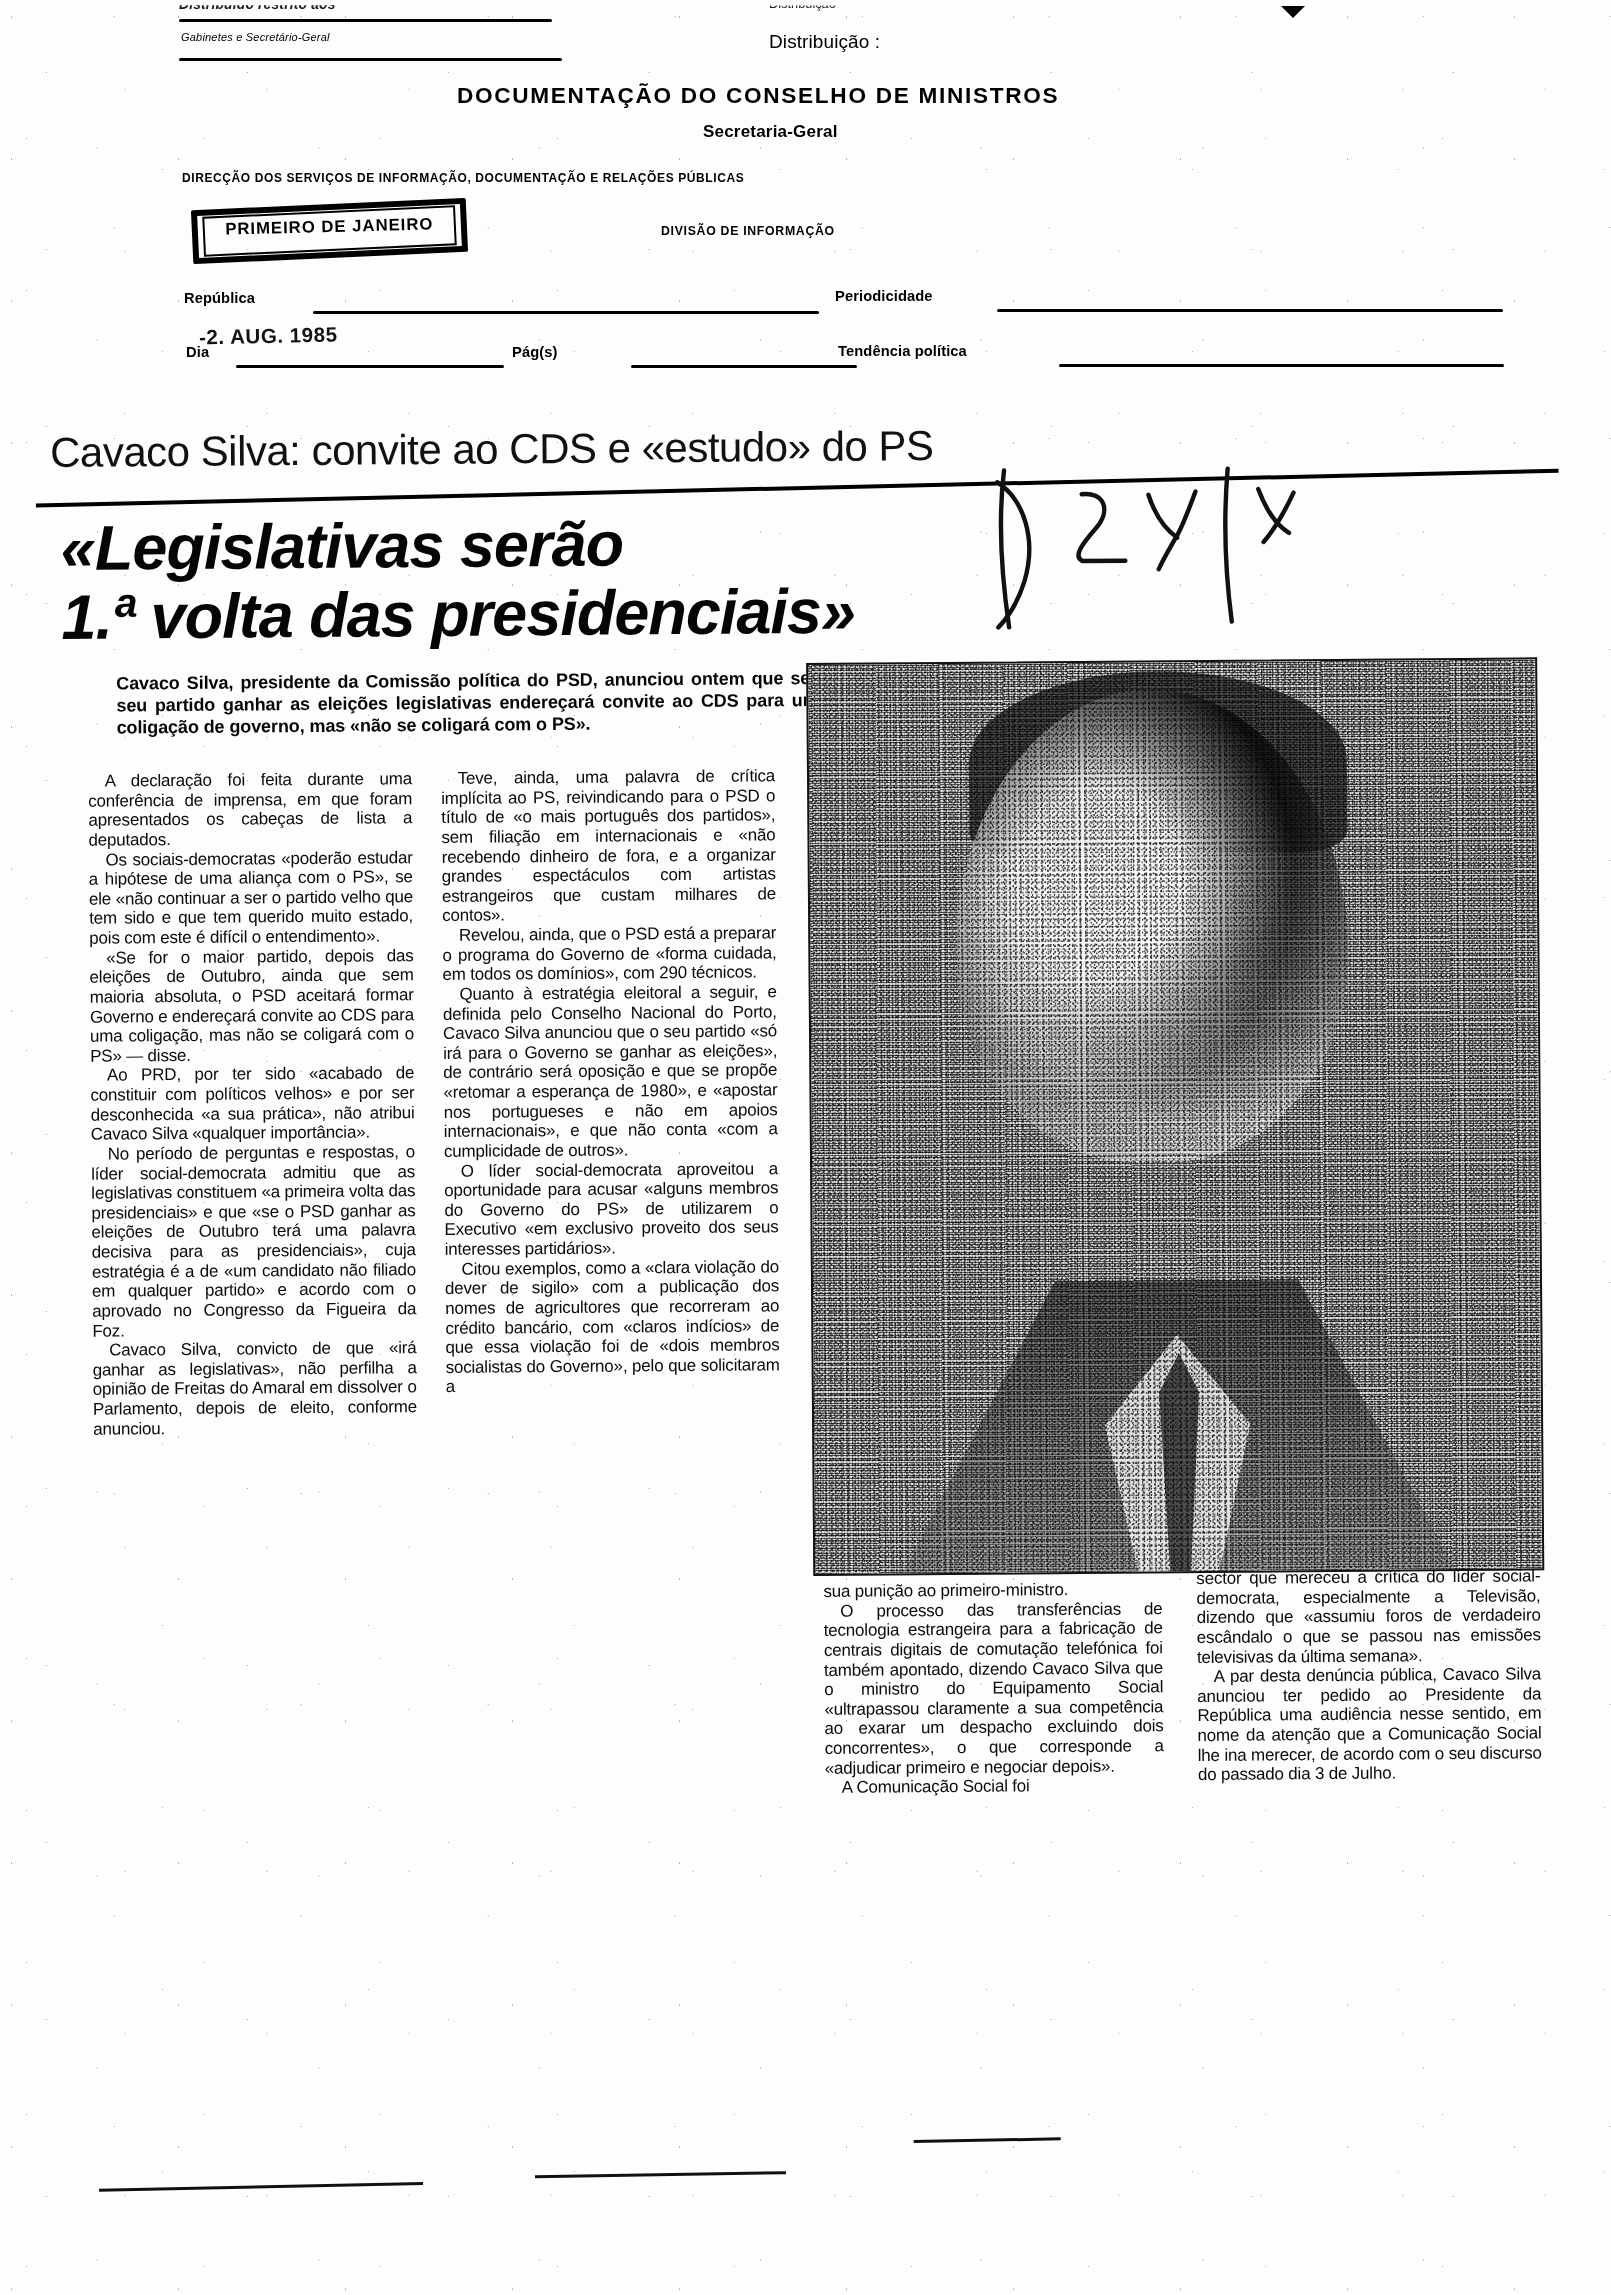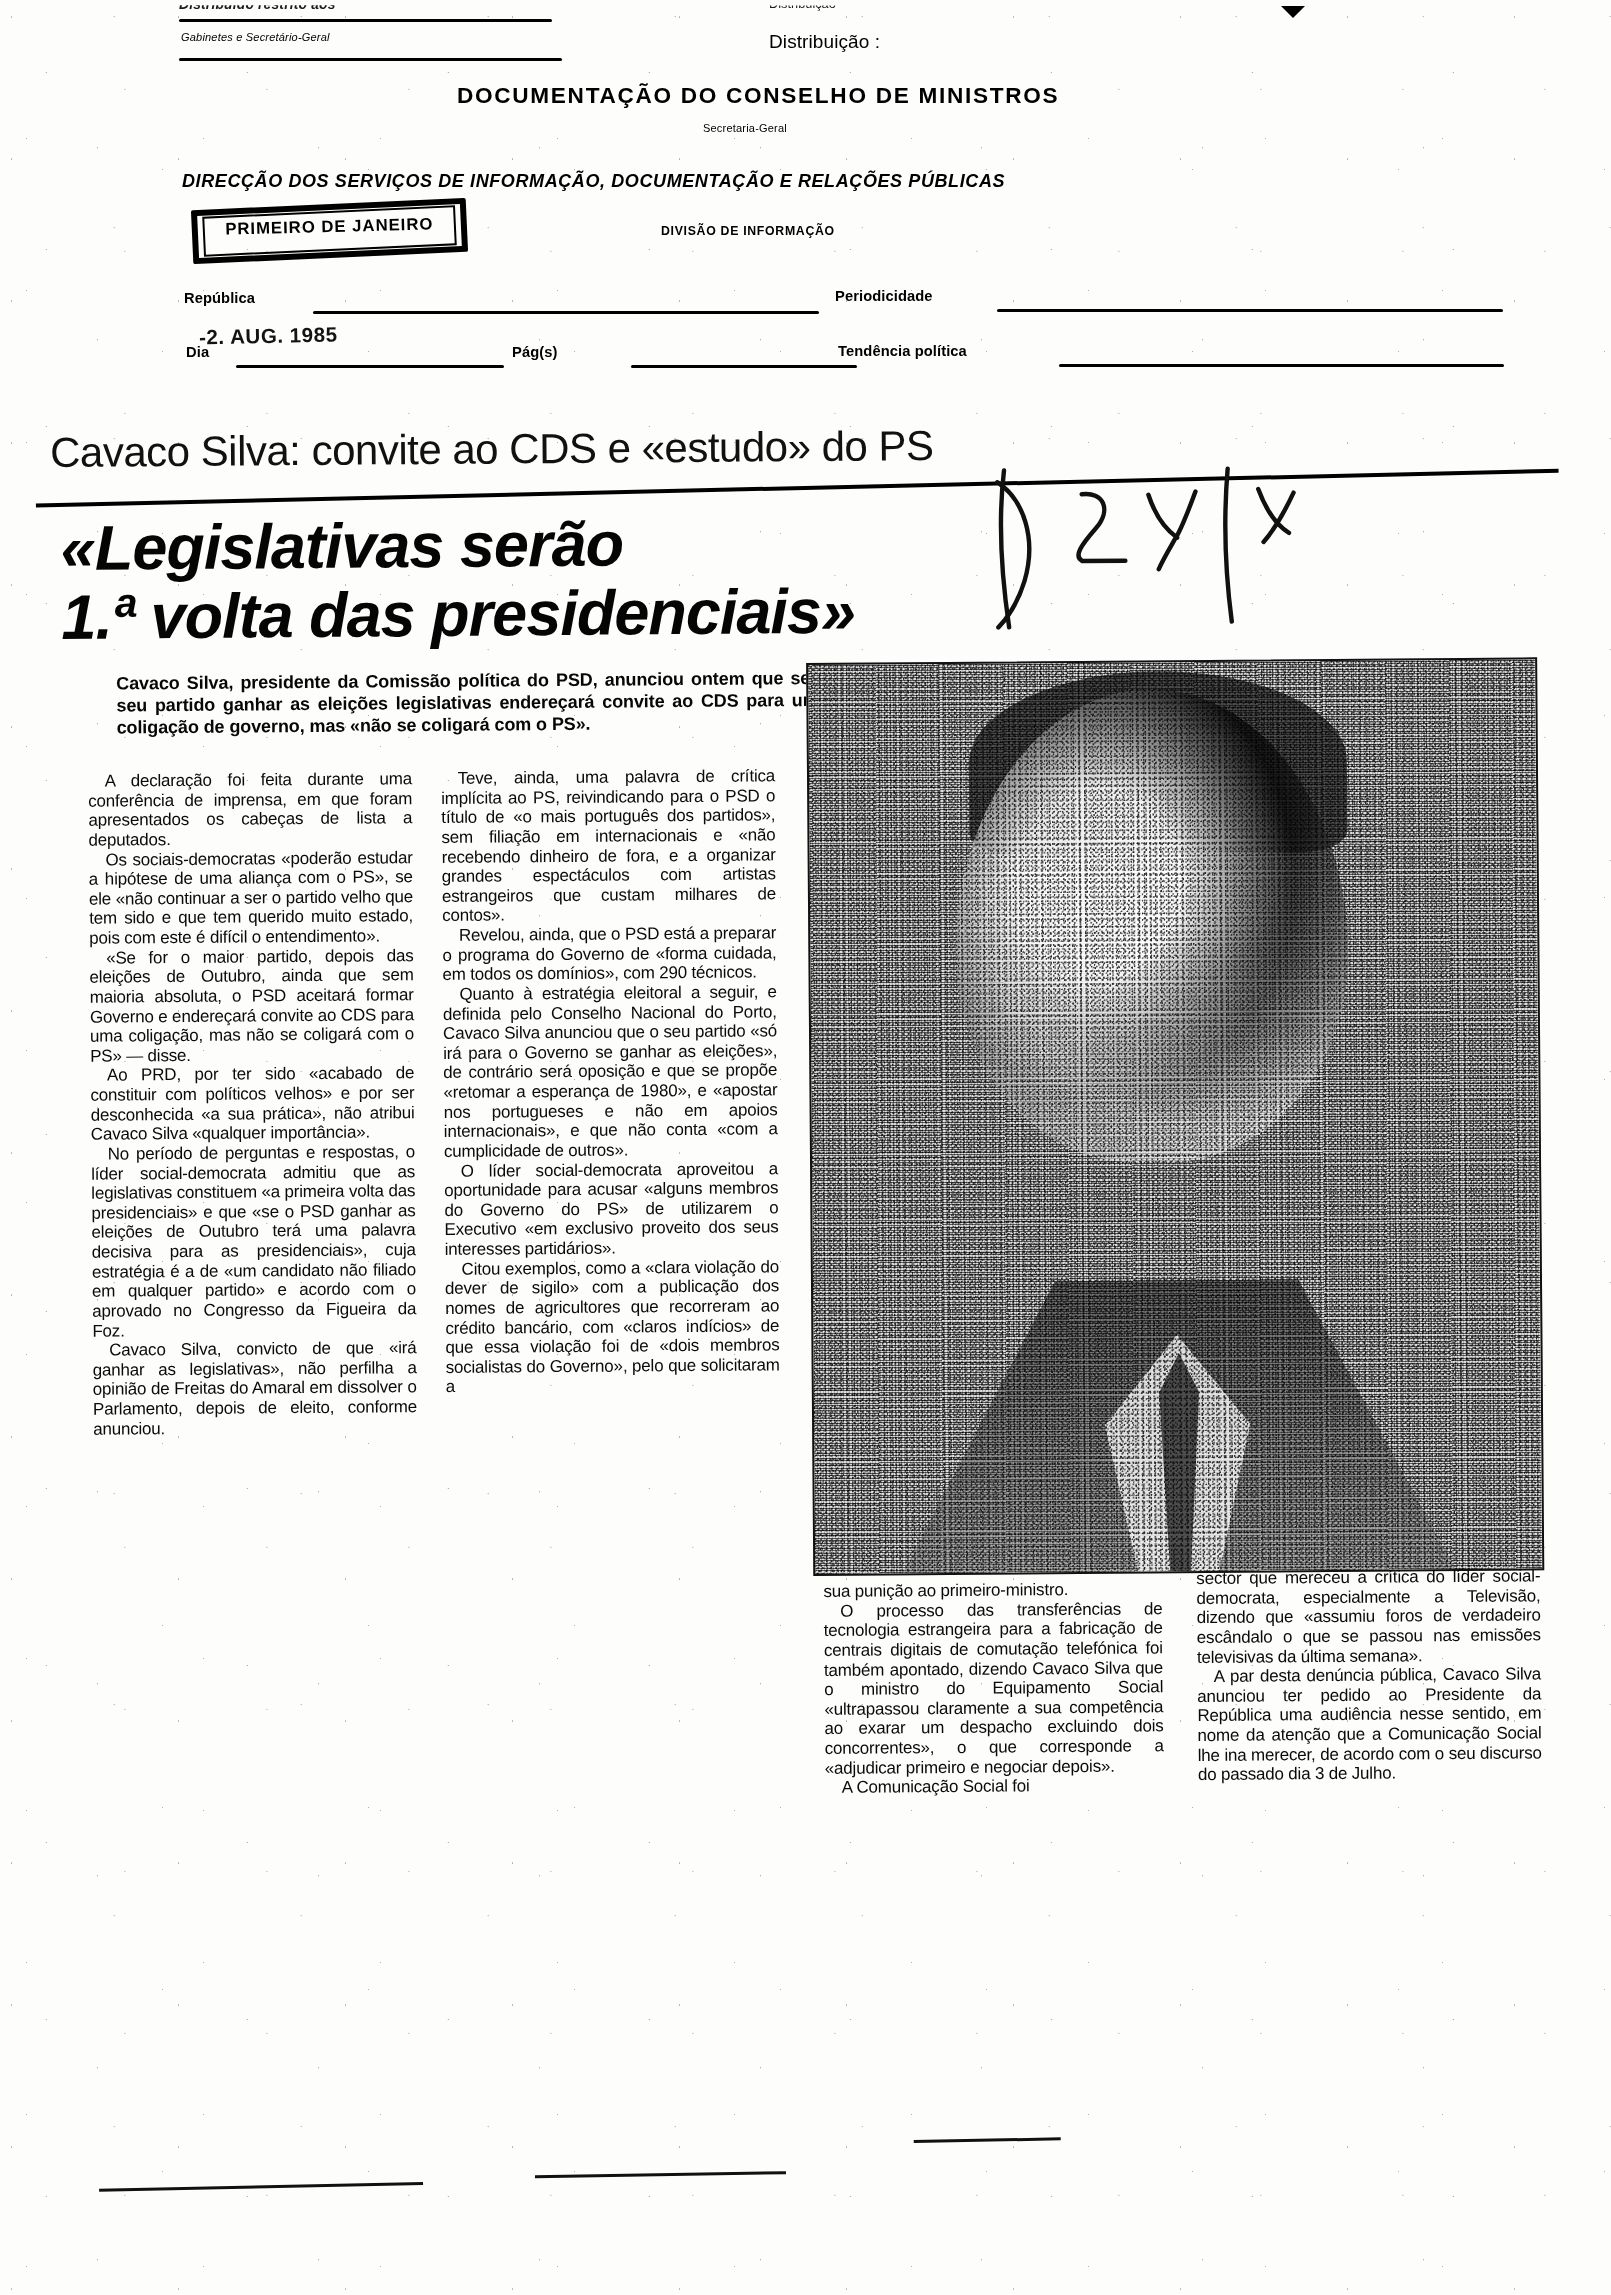--- a/index.html
+++ b/index.html
@@ -32,22 +32,22 @@
   .cut-top{position:absolute;left:179px;top:-2.9px;font-size:13.8px;
     letter-spacing:0.2px;color:#1a1a1a;
     clip-path:inset(55% 0 0 0);font-style:italic;font-weight:700;}
   .cut-top2{position:absolute;left:769px;top:-3.9px;font-size:12.8px;
     color:#1a1a1a;clip-path:inset(62% 0 0 0);}
 
   .hdr-italic{font-style:italic;font-weight:400;font-size:11px;
     letter-spacing:0.2px;}
   .hdr-dist{font-size:19px;font-weight:400;letter-spacing:0.1px;}
   .hdr-main{font-size:22.6px;font-weight:700;letter-spacing:1.7px;}
-  .hdr-sub{font-size:11px;font-weight:400;letter-spacing:0.2px;}
-  .hdr-dir{font-size:18px;font-weight:700;letter-spacing:0.6px;font-style:italic;}
+  .hdr-sub{font-size:17px;font-weight:700;letter-spacing:0.2px;}
+  .hdr-dir{font-size:12px;font-weight:700;letter-spacing:0.6px;}
   .hdr-div{font-size:12.3px;font-weight:700;letter-spacing:0.7px;}
   .lbl{font-size:14.7px;font-weight:600;letter-spacing:0.1px;}
 
   
   .stamp{position:absolute;left:192px;top:204px;width:275px;height:54px;
     transform:rotate(-2.6deg);}
   .stamp .box{position:absolute;inset:0;border:6.9px solid #000;
     border-radius:2px;}
   .stamp .inner{position:absolute;left:10.8px;top:6.9px;right:10.8px;bottom:6.9px;
     border:2.5px solid #000;}

